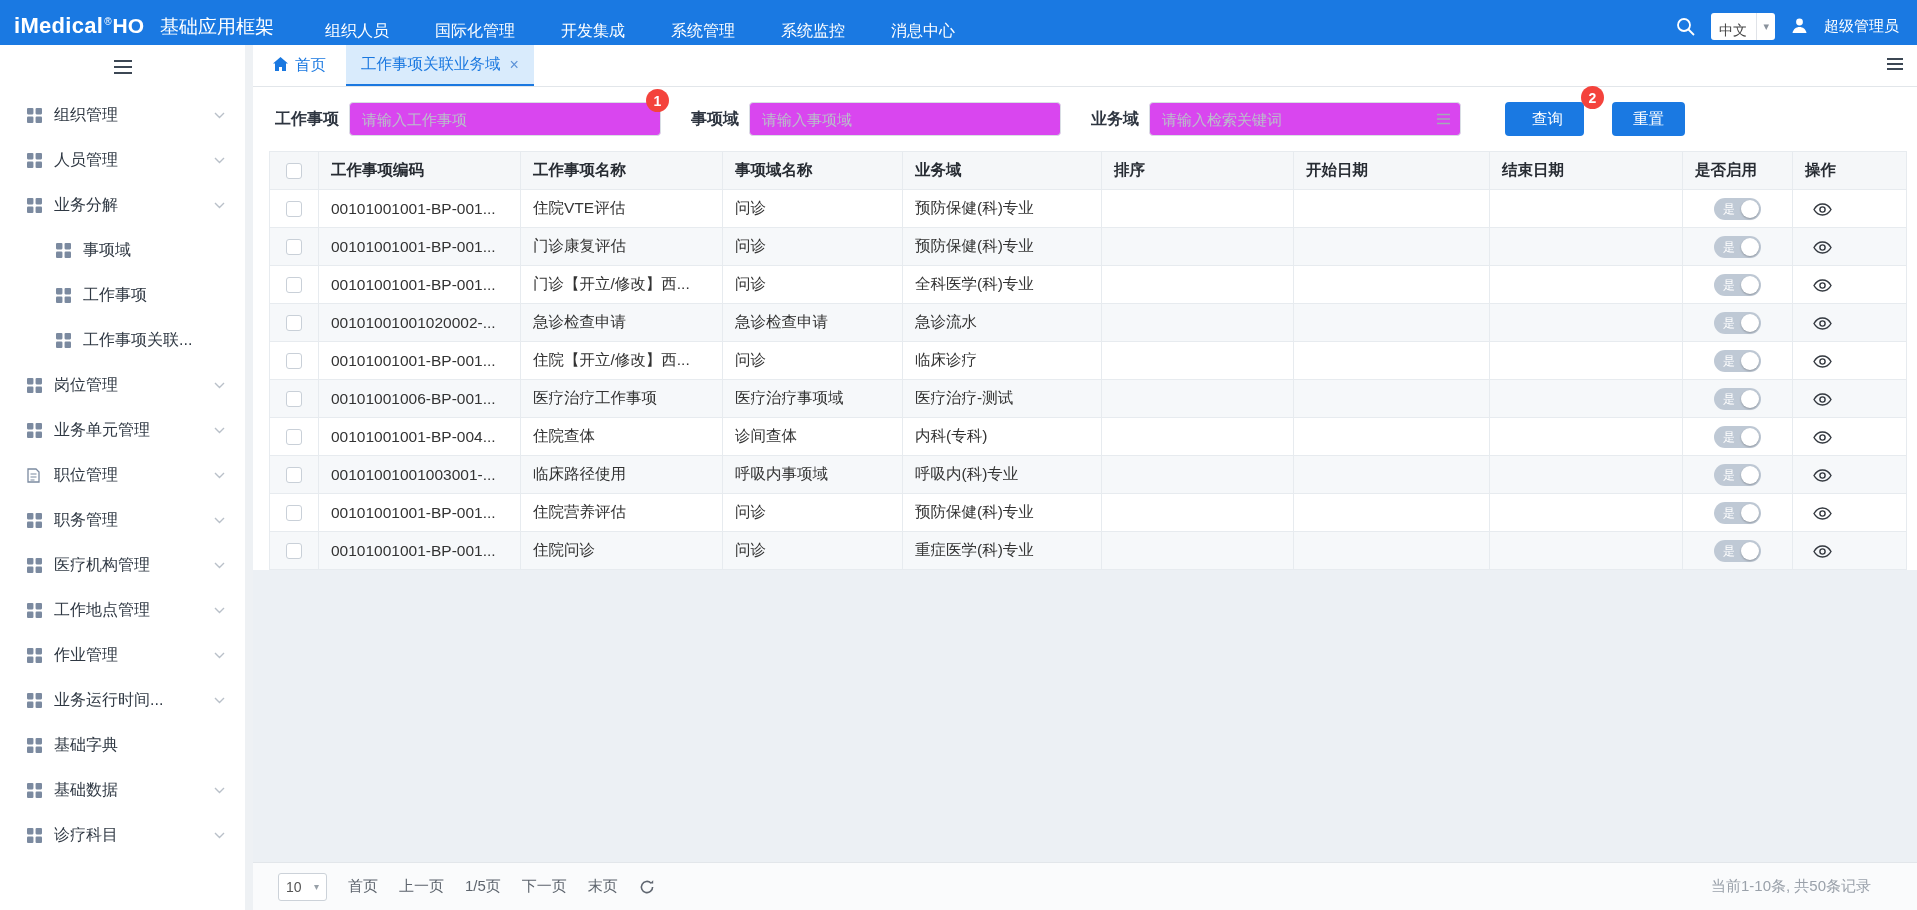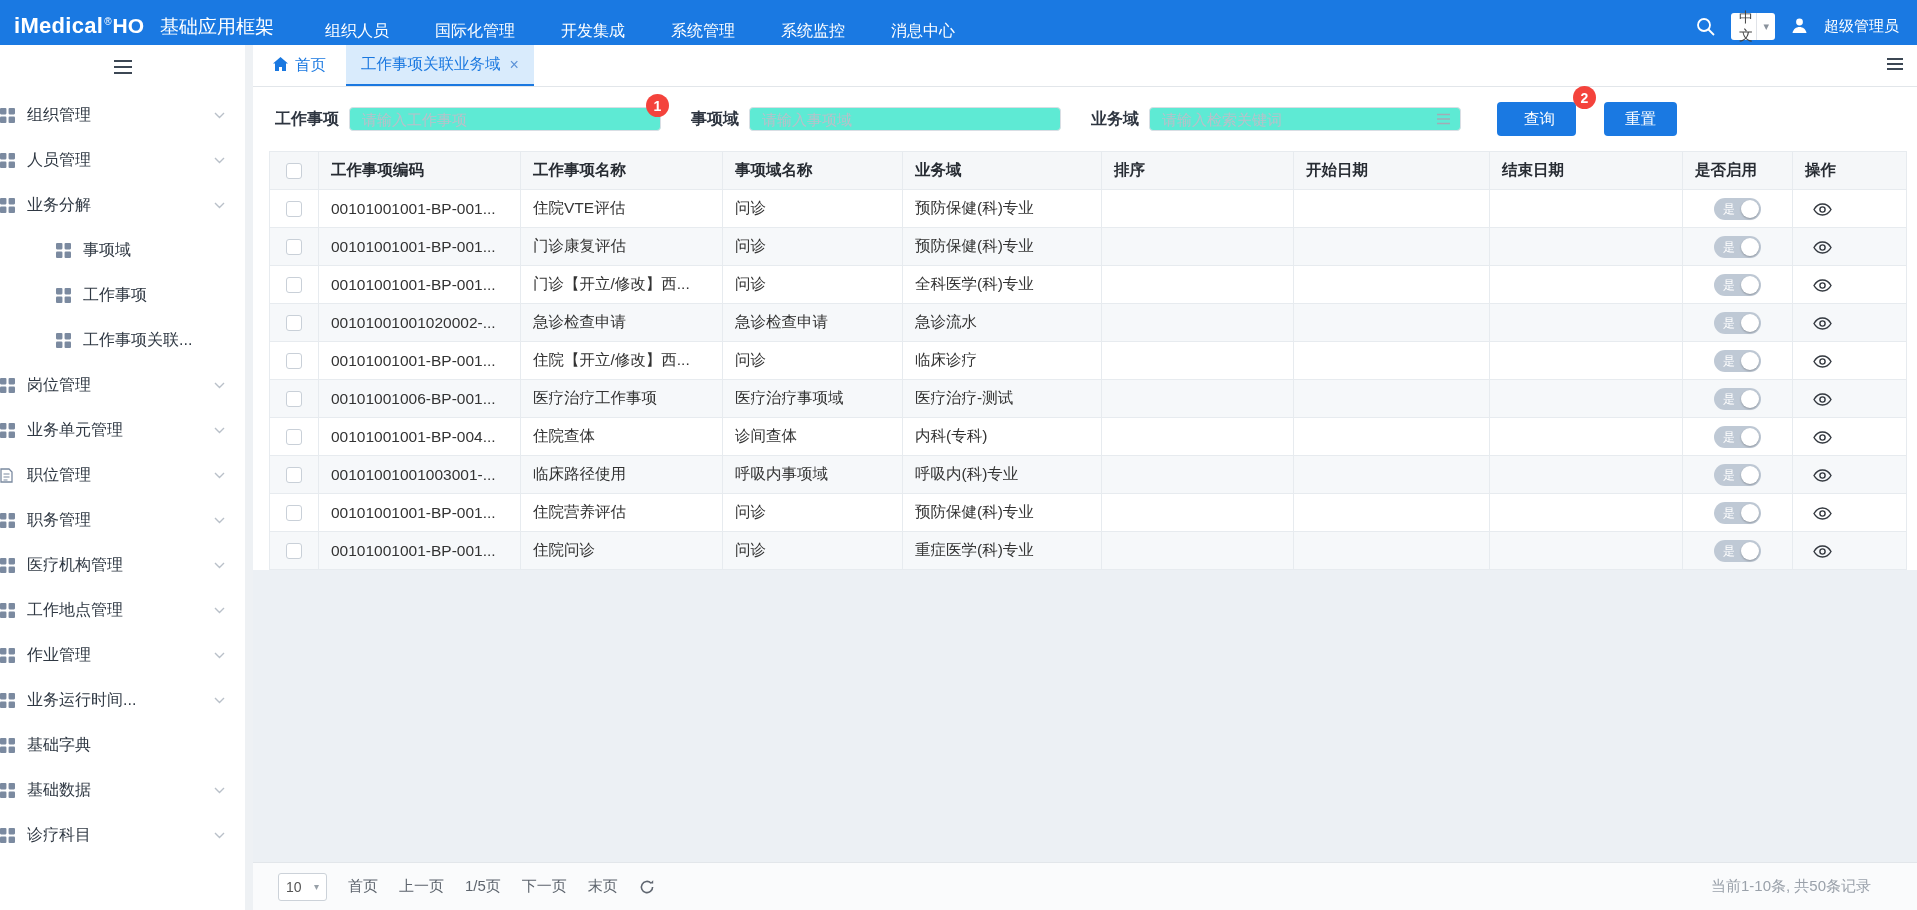--- a/index.html
+++ b/index.html
@@ -10,59 +10,59 @@
   .navbar { height:45px; background:#1a79e2; display:flex; align-items:center; padding:8px 18px 0 14px; }
   .brand { color:#fff; display:flex; align-items:baseline; white-space:nowrap; }
   .brand-name { font-size:22px; font-weight:bold; letter-spacing:.3px; }
   .brand-reg { font-size:10px; position:relative; top:-8px; margin:0 1px; }
   .brand-ho { font-size:21px; font-weight:bold; }
   .brand-product { font-size:19px; margin-left:16px; font-weight:400; }
   .topmenu { display:flex; margin-left:28px; height:100%; }
   .tm-item { padding:0 23px; line-height:45px; color:#fff; font-size:16px; cursor:pointer; white-space:nowrap; }
   .nav-right { margin-left:auto; display:flex; align-items:center; gap:16px; }
   .search-btn { display:flex; cursor:pointer; }
-  .lang-select { background:#fff; height:27px; width:44px; border-radius:3px; display:flex; align-items:center; justify-content:space-between; padding:0 0 0 8px; font-size:14px; color:#444; cursor:pointer; }
+  .lang-select { background:#fff; height:27px; width:64px; border-radius:3px; display:flex; align-items:flex-end; justify-content:space-between; padding:0 0 0 8px; font-size:14px; color:#444; cursor:pointer; }
   .lang-caret { color:#8a929c; font-size:11px; border-left:1px solid #e0e3e8; padding:0 6px; line-height:27px; }
   .user { display:flex; align-items:center; gap:16px; color:#fff; font-size:15px; cursor:pointer; }
 
   
   .main { display:flex; height:865px; }
   .sidebar { width:245px; background:#fff; flex-shrink:0; overflow:hidden; }
   .side-gap { width:8px; background:#eef1f4; flex-shrink:0; }
   .content { flex:1; display:flex; flex-direction:column; background:#fff; min-width:0; }
 
   
   .sidebar-toggle { height:48px; display:flex; align-items:center; justify-content:center; cursor:pointer; }
-  .sb-item { height:45px; display:flex; align-items:center; font-size:16px; color:#2f3843; cursor:pointer; white-space:nowrap; }
+  .sb-item { height:45px; display:flex; align-items:center; padding-left:27px; font-size:16px; color:#2f3843; cursor:pointer; white-space:nowrap; }
   .sb-item.child { padding-left:56px; }
   .sb-icon { width:16px; margin-right:11px; display:flex; flex-shrink:0; }
   .sb-label { overflow:hidden; text-overflow:ellipsis; }
   .sb-chev { margin-left:auto; margin-right:20px; display:flex; }
 
   
   .tabbar { height:42px; border-bottom:1px solid #e2e6ea; display:flex; align-items:center; background:#fff; }
   .tab-home { display:flex; align-items:center; gap:7px; padding:0 20px; height:100%; color:#1a78e0; font-size:15.5px; cursor:pointer; }
   .tab-active { display:flex; align-items:center; gap:9px; padding:0 15px; height:100%; background:#d9ebfc; color:#1a78e0; font-size:15.5px; cursor:pointer; border-bottom:2px solid #1a78e0; }
   .tab-close { font-size:16px; color:#5d93d8; cursor:pointer; }
   .tab-menu-btn { margin-left:auto; width:44px; height:100%; display:flex; align-items:center; justify-content:center; cursor:pointer; }
 
   
   .filterbar { height:64px; display:flex; align-items:center; padding-left:22px; position:relative; background:#fff; }
   .f-label { font-weight:600; font-size:16px; margin-right:10px; color:#2e3540; white-space:nowrap; }
   .input-wrap { position:relative; margin-right:30px; display:inline-flex; }
-  .f-input { width:312px; height:24px; border:1px solid #d9dee4; border-radius:4px; padding:0 12px; font-size:15px; color:#333; font-family:inherit; outline:none; background:#5eead4; }
+  .f-input { width:312px; height:34px; border:1px solid #d9dee4; border-radius:4px; padding:0 12px; font-size:15px; color:#333; font-family:inherit; outline:none; background:#d946ef; }
   .f-input::placeholder { color:#b9c0c9; }
   .input-wrap.has-icon .f-input { padding-right:32px; }
   .input-suffix { position:absolute; right:10px; top:50%; transform:translateY(-50%); display:flex; cursor:pointer; }
   .badge { position:absolute; width:23px; height:23px; border-radius:50%; background:#f4433c; color:#fff; font-size:14px; font-weight:bold; display:flex; align-items:center; justify-content:center; z-index:3; }
   .badge-1 { right:-8px; top:-13px; }
   .btn-wrap { position:relative; display:inline-flex; }
   .badge-2 { right:-20px; top:-16px; }
   .btn { height:34px; border:none; border-radius:4px; background:#1a79e2; color:#fff; font-size:15.5px; padding:0 21px; cursor:pointer; font-family:inherit; white-space:nowrap; }
-  .btn-search { margin-left:6px;padding-left:27px; }
+  .btn-search { margin-left:14px;padding-left:27px; }
   .btn-reset { margin-left:28px; }
 
   
   .table-wrap { margin:0 10px 0 16px; }
   table { width:100%; border-collapse:collapse; table-layout:fixed; }
   th,td { border:1px solid #e7ebef; height:38px; padding:0 12px; text-align:left; font-size:15.5px; white-space:nowrap; overflow:hidden; }
   th { background:#f5f7f9; font-weight:bold; color:#272c33; }
   tbody td { background:#fff; color:#333; }
   tbody tr:nth-child(even) td { background:#f6f8fa; }
   .col-cb { text-align:center; padding:0; }

